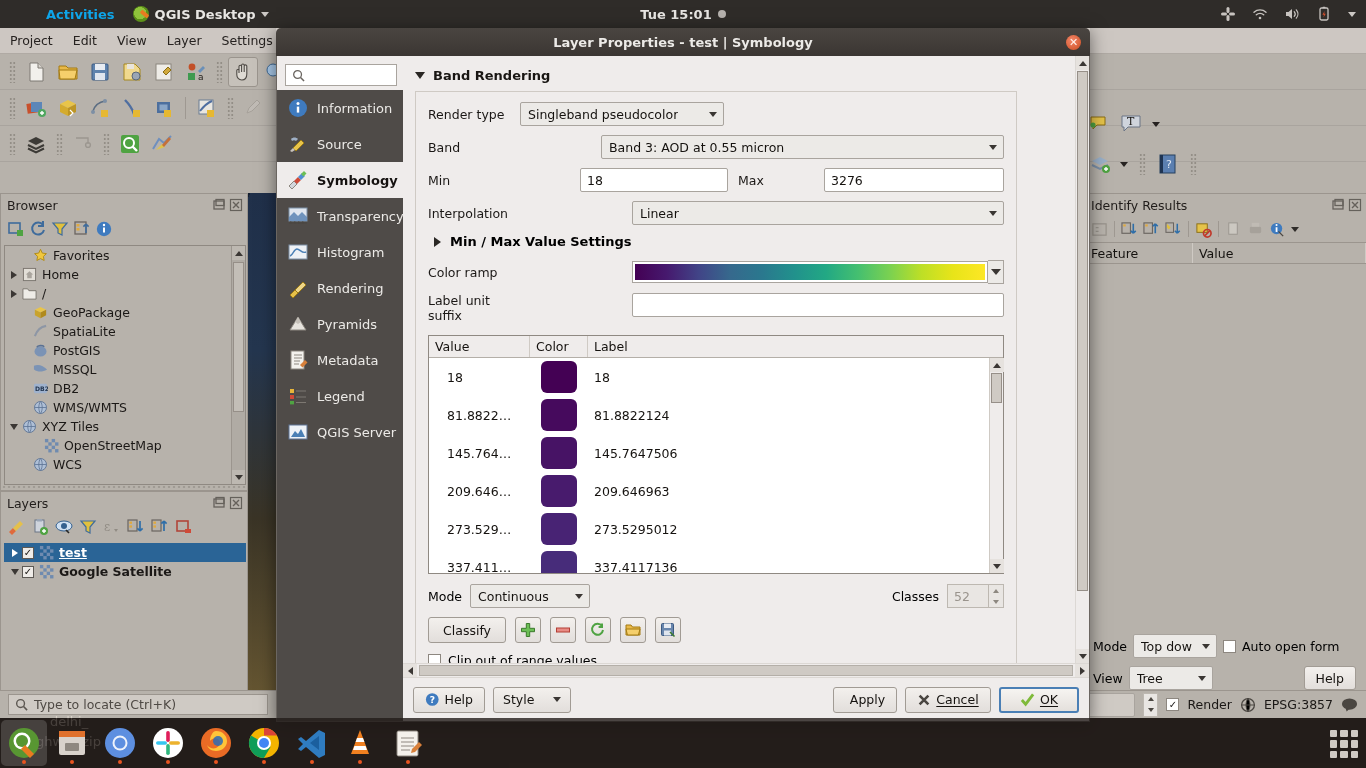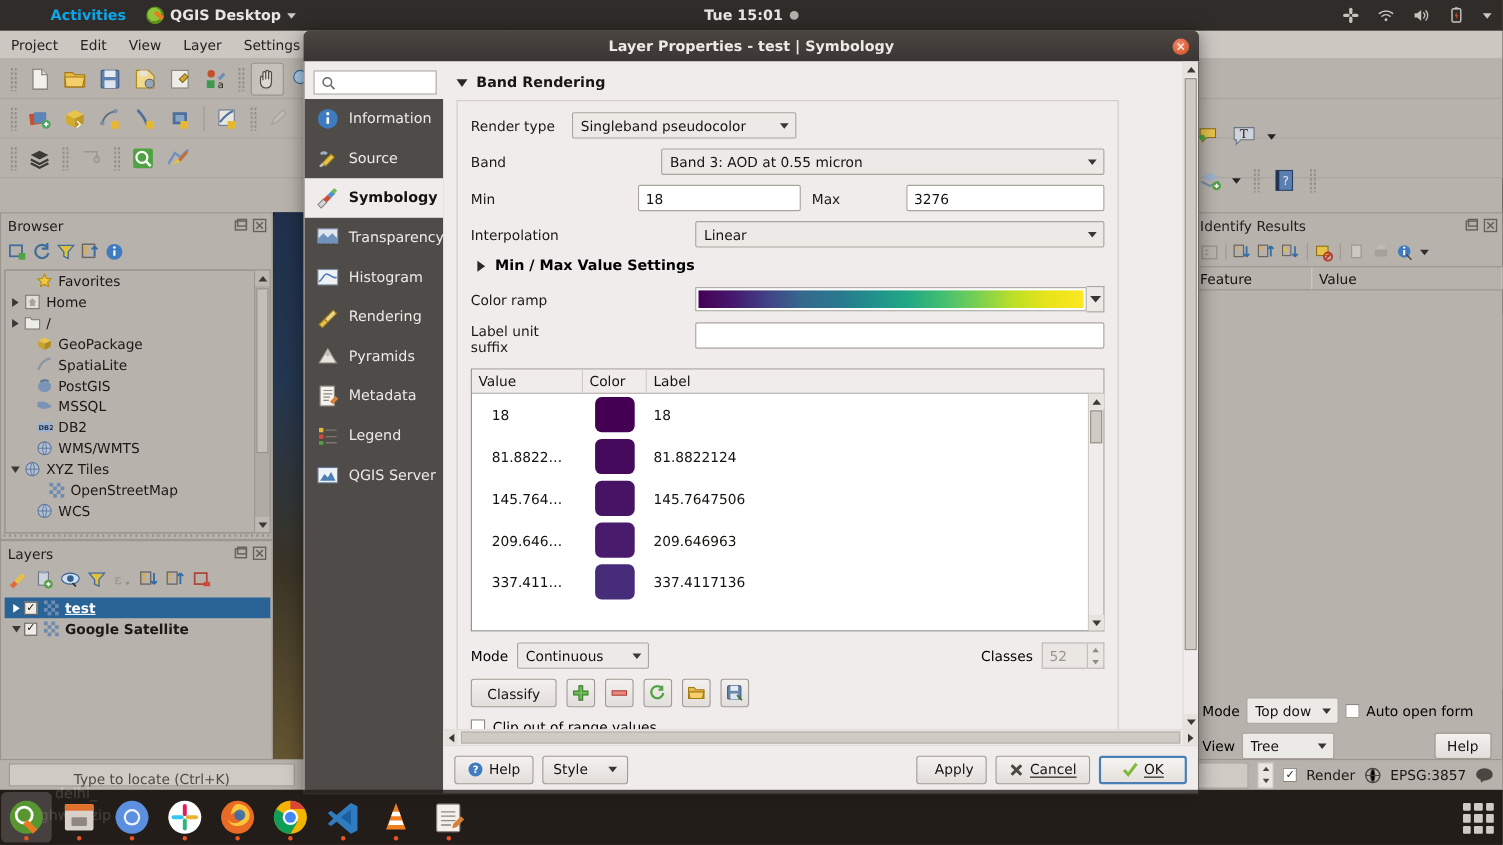--- a/index.html
+++ b/index.html
@@ -114,21 +114,21 @@
   }
 
   
   .statusbar {
     position:absolute; left:0; bottom:0; width:1366px; height:28px; background:#b7b2ab;
     border-top:1px solid #9b958e; display:flex; align-items:center; gap:8px; padding:0 8px;
     font-size:12.5px; color:#1b1816;
   }
   .locator {
     width:260px; height:21px; background:#cfcac4; border:1px solid #9b958e;
-    display:flex; align-items:center; gap:6px; padding:0 6px; color:#4f4a45;flex-direction:column;
+    display:flex; align-items:center; gap:6px; padding:0 6px; color:#4f4a45;
   }
 
   
   .dialog {
     position:absolute; left:276px; top:28px; width:814px; height:694px;
     box-shadow: 0 3px 16px rgba(0,0,0,.5);
   }
   .dlg-title {
     height:28px; background: linear-gradient(#4a4541,#3b3633);
     color:#eceae7; display:flex; align-items:center; justify-content:center;
@@ -1085,20 +1085,27 @@
                       <div class="td-lab">145.7647506</div>
                     </div>
                     <div class="trow">
                       <div class="td-val">209.646…</div>
                       <div class="td-col">
                         <div class="swatch" style="background: rgb(72, 27, 109);"></div>
                       </div>
                       <div class="td-lab">209.646963</div>
                     </div>
                     <div class="trow">
+                      <div class="td-val">273.529…</div>
+                      <div class="td-col">
+                        <div class="swatch" style="background: rgb(72, 35, 116);"></div>
+                      </div>
+                      <div class="td-lab">273.5295012</div>
+                    </div>
+                    <div class="trow">
                       <div class="td-val">337.411…</div>
                       <div class="td-col">
                         <div class="swatch" style="background: rgb(71, 44, 122);"></div>
                       </div>
                       <div class="td-lab">337.4117136</div>
                     </div>
                   </div>
                 <div class="vscroll" style="top:22px;background:#efeceb;border-left:1px solid #cfcac4;">
                   <div class="sb-arrow" style="top:0;background:#e6e2de;">
                       <span style="width:0;height:0;border-left:4px solid transparent;border-right:4px solid transparent;border-bottom:5px solid #3b3734;"></span>

